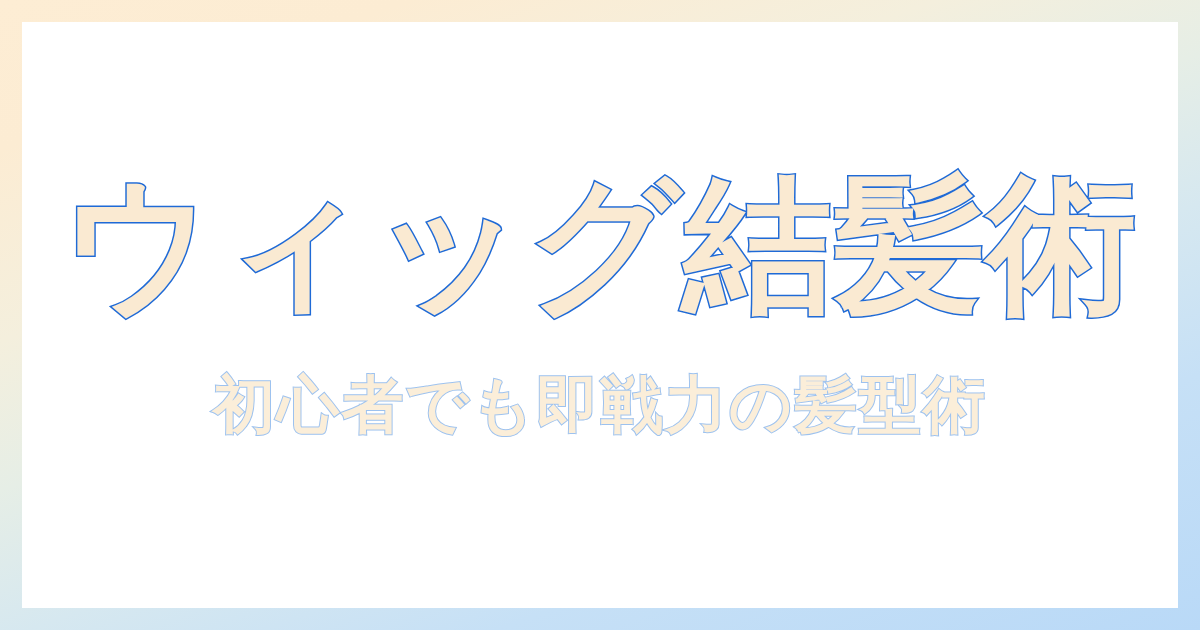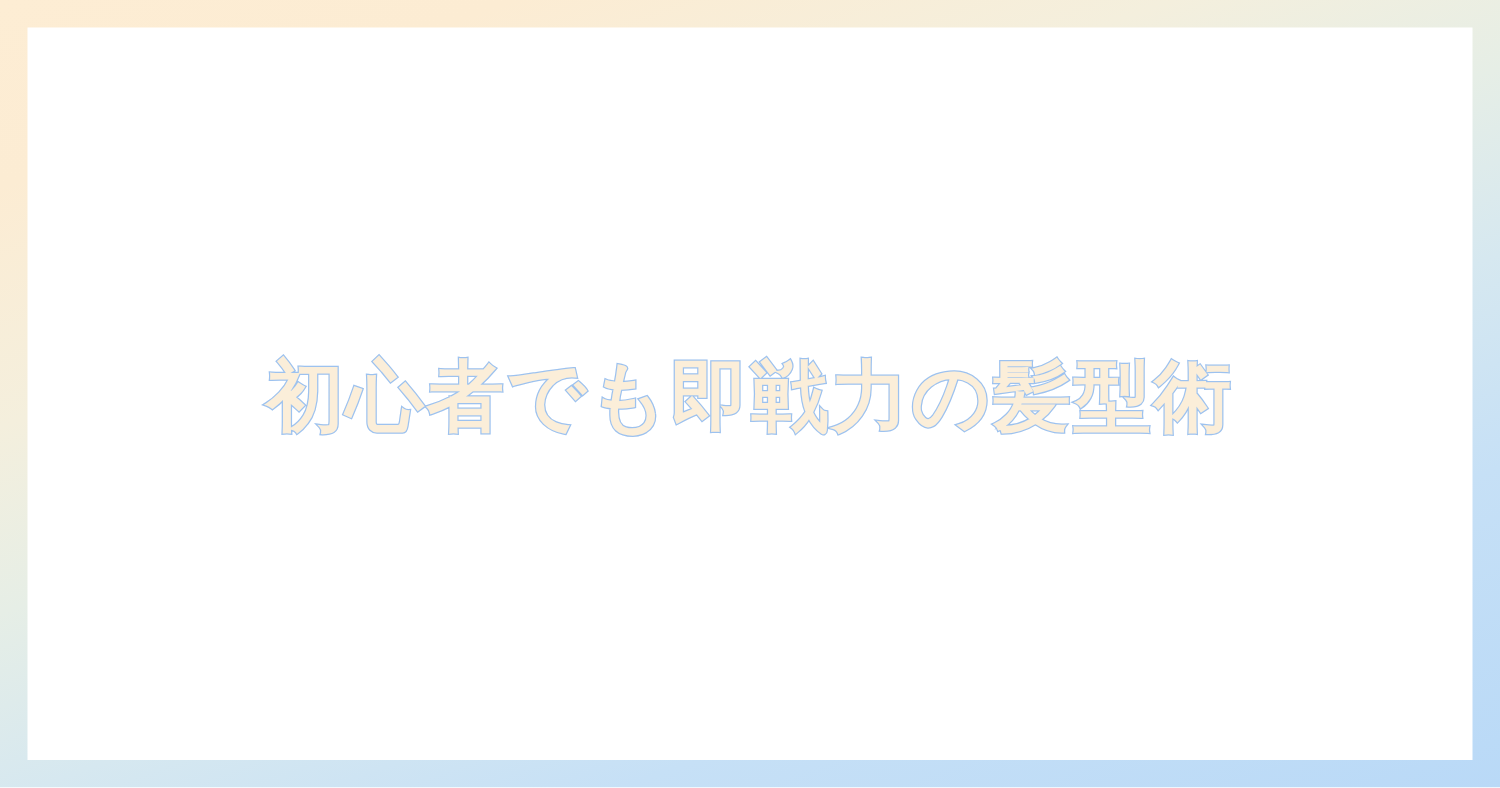--- a/index.html
+++ b/index.html
@@ -65,37 +65,38 @@
     color: #faead2;
     -webkit-text-stroke: 3px #1f6ad6;
     paint-order: stroke fill;
     white-space: nowrap;
     text-align: center;
   }
 
   
   .subtitle {
     margin-top: 42px;
-    font-family: Liberation Mono, monospace;
+    font-family: Liberation Serif, serif;
     font-weight: 700;
     font-size: 62px;
     line-height: 1.15;
     letter-spacing: 0.035em;
     color: #fbeed9;
     -webkit-text-stroke: 2px #9dc2ef;
     paint-order: stroke fill;
     white-space: nowrap;
     text-align: center;
   }
 </style>
 </head>
 <body>
 
 <div class="banner">
   <div class="card">
     <div class="content">
 
+      <h1 class="title">ウィッグ結髪術</h1>
 
       <p class="subtitle">初心者でも即戦力の髪型術</p>
 
     </div>
   </div>
 </div>
 
 </body></html>

